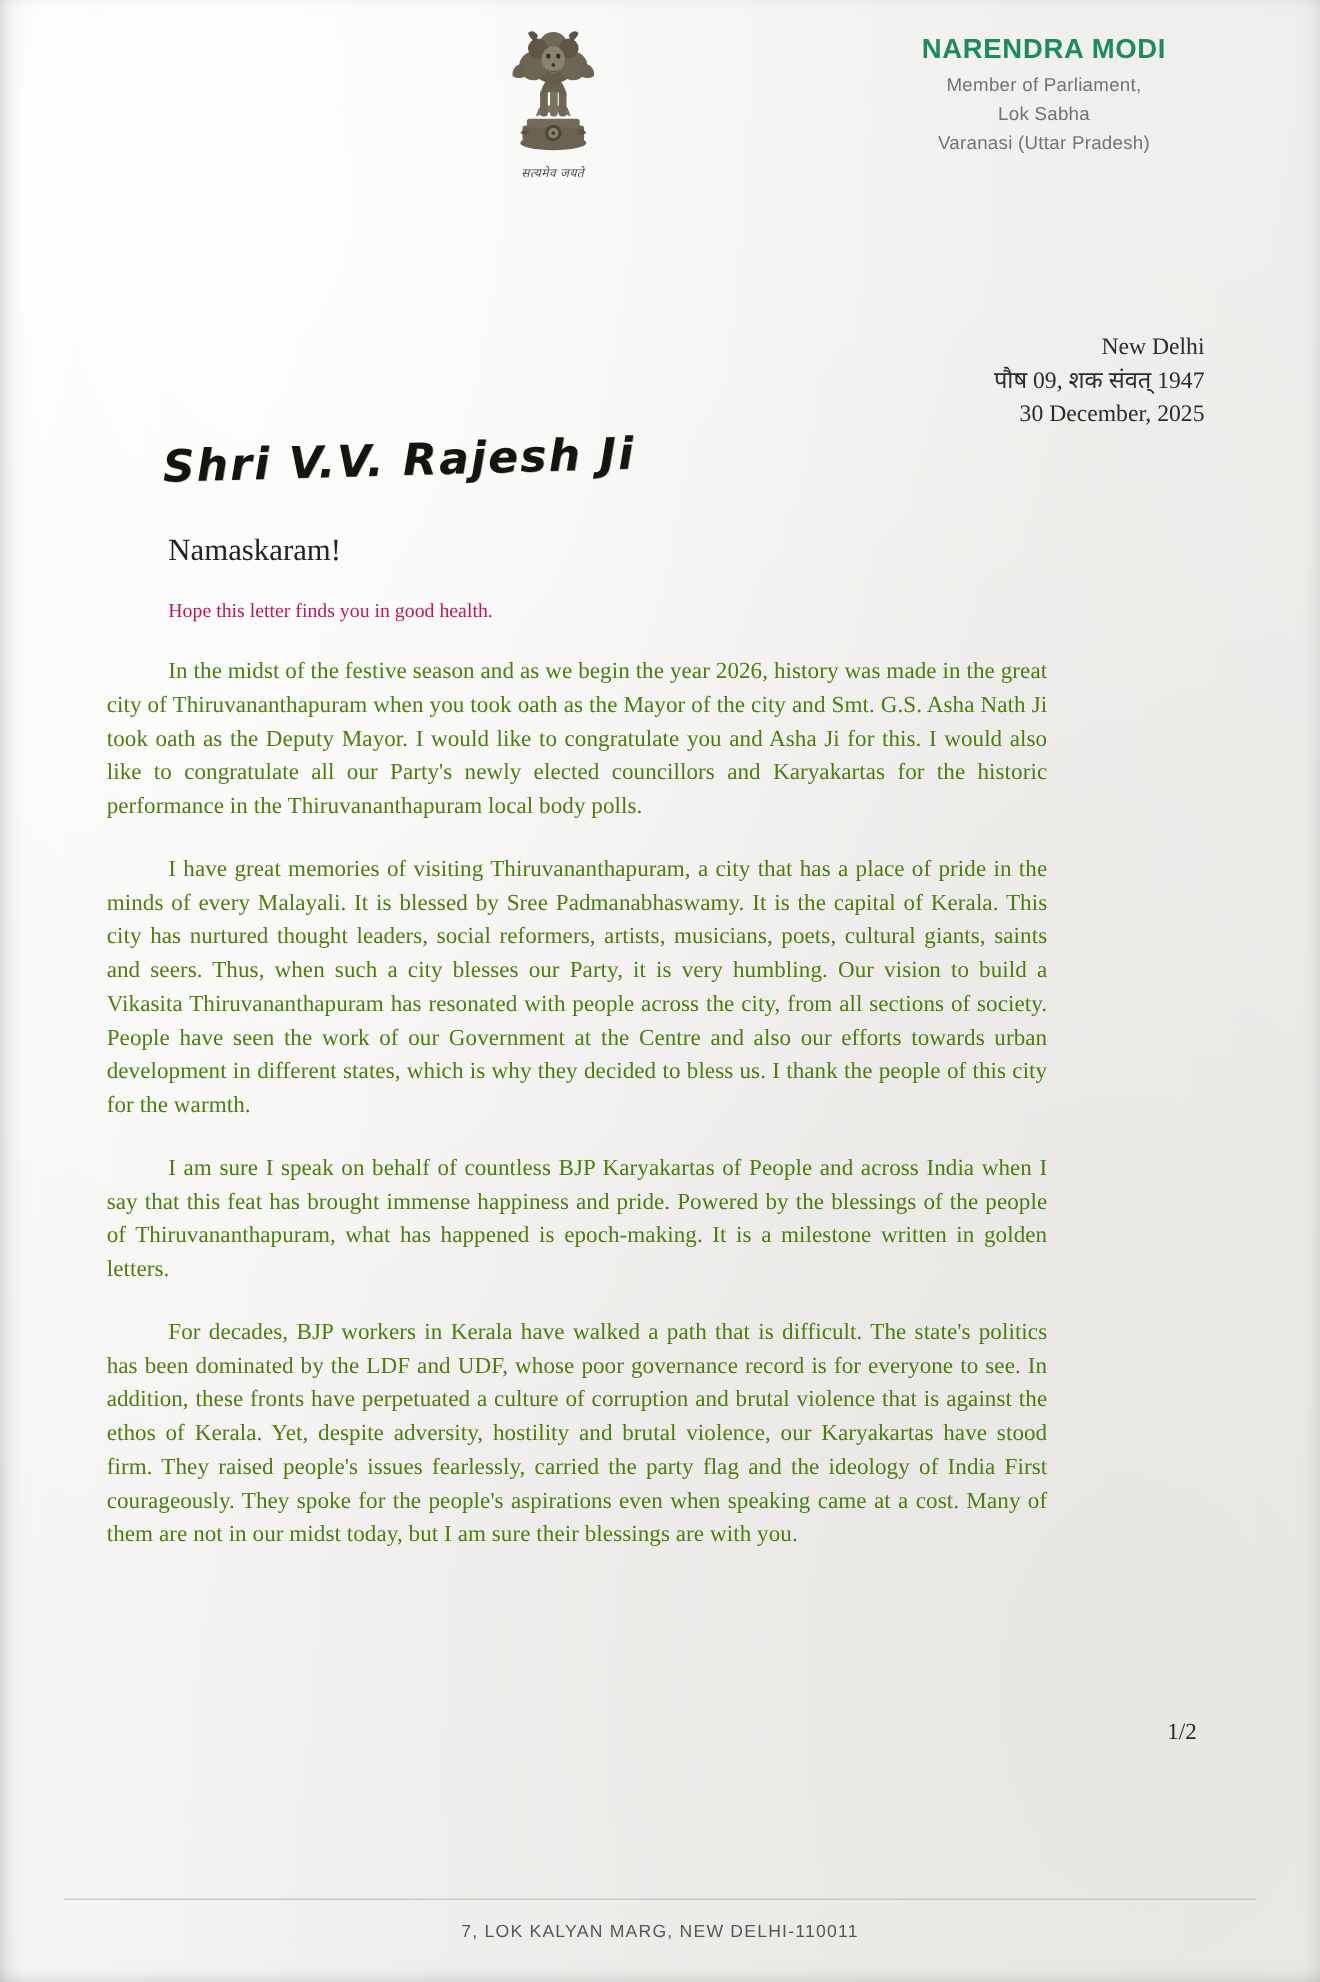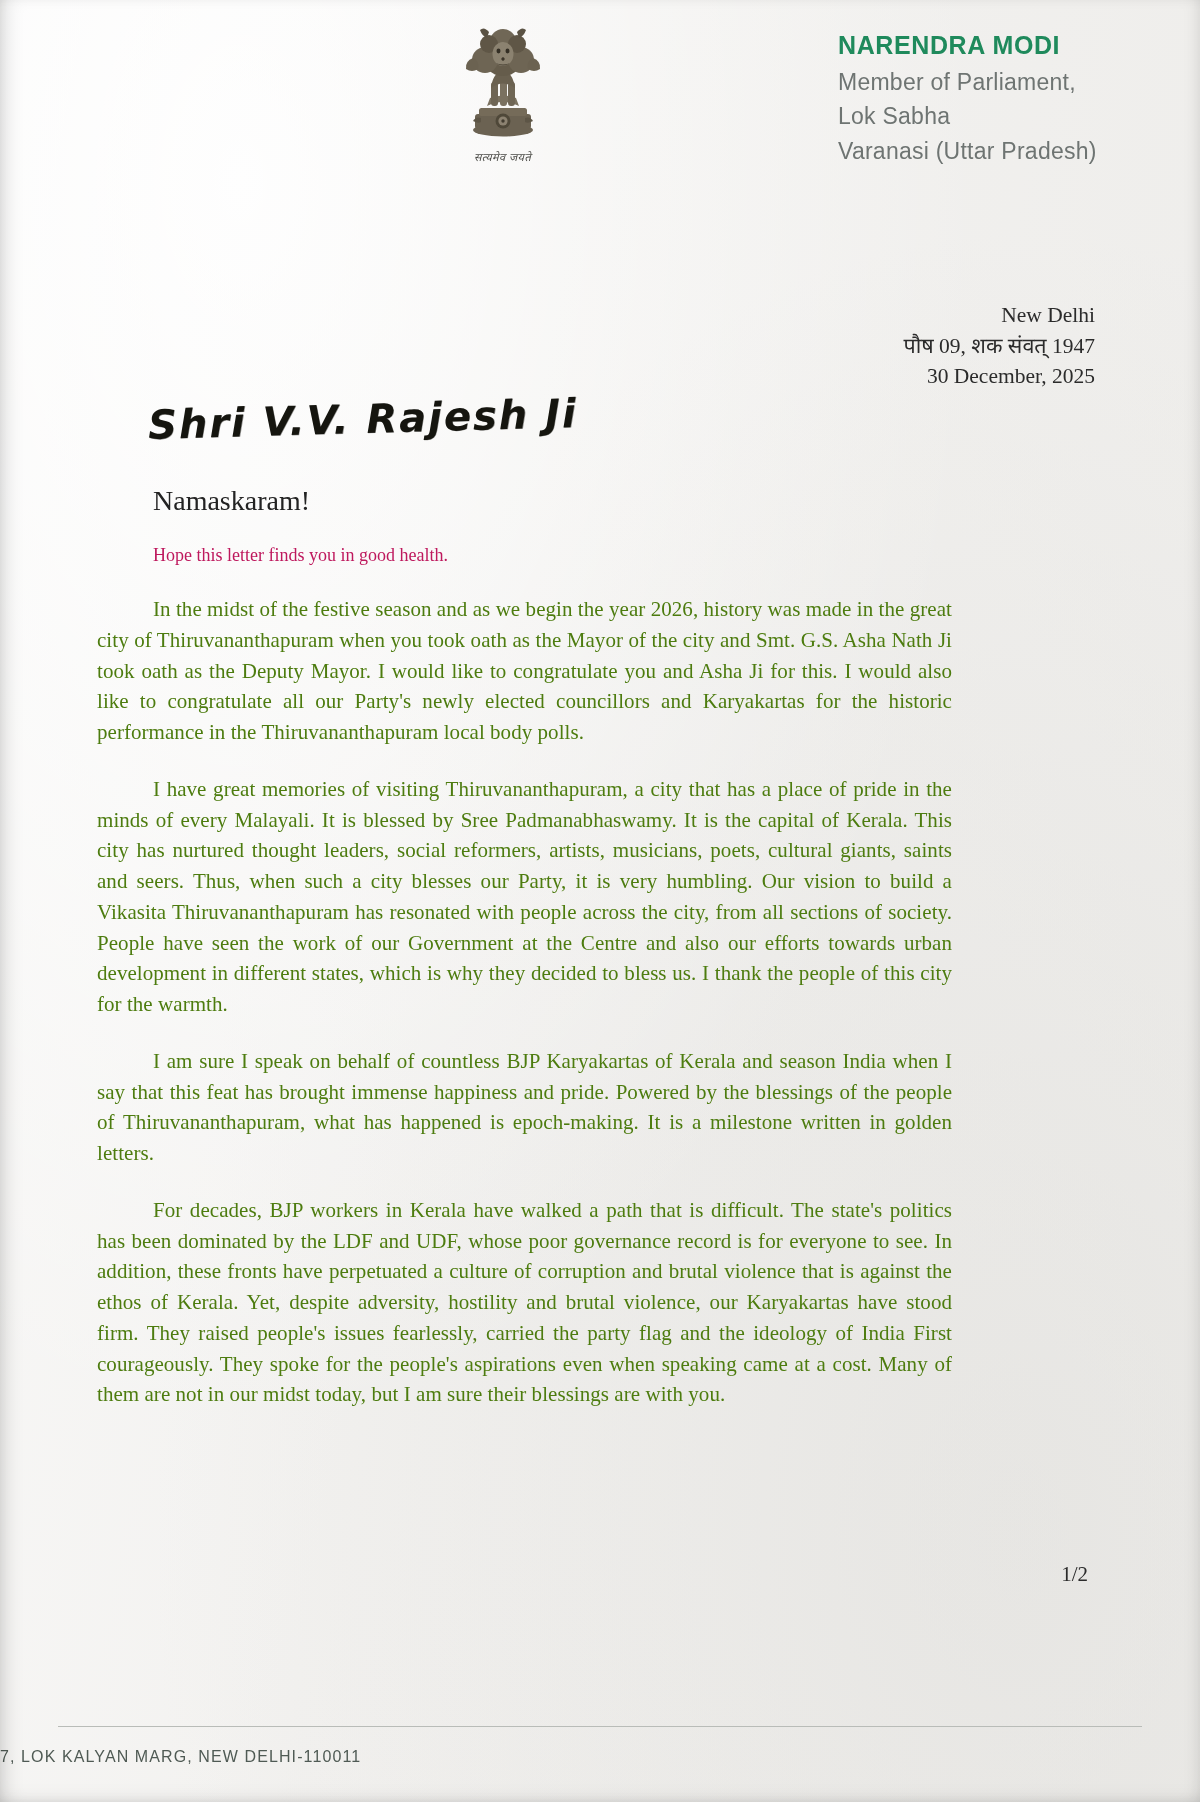--- a/index.html
+++ b/index.html
@@ -67,25 +67,26 @@
   .mp-name {
     font-family: "Liberation Sans", "DejaVu Sans", sans-serif;
     font-weight: bold;
     font-size: 25px;
     letter-spacing: 0.6px;
     color: #1f8a5c;
     white-space: nowrap;
   }
   .mp-sub {
     font-family: "Liberation Sans", "DejaVu Sans", sans-serif;
-    font-size: 23px;
+    font-size: 17px;
     color: #6e7472;
     letter-spacing: 0.25px;
     white-space: nowrap;
     margin-top: 2px;
+    text-align: center;
   }
 
   
   .dateblock {
     position: absolute;
     top: 300px;
     right: 105px;
     text-align: right;
     font-size: 21.5px;
     color: #2b2b2b;
@@ -148,21 +149,21 @@
     position: absolute;
     left: 58px; right: 58px;
     top: 1726px;
     height: 1px;
     background: #b9bcb8;
   }
   .footer-text {
     position: absolute;
     left: 0; right: 0;
     top: 1748px;
-    text-align: left;
+    text-align: center;
     font-family: "Liberation Sans", "DejaVu Sans", sans-serif;
     font-size: 16px;
     letter-spacing: 1.1px;
     color: #4f5a54;
   }
 </style>
 </head>
 <body>
 
 <div class="page">
@@ -230,21 +231,21 @@
     <div>30 December, 2025</div>
   </div>
 
   <div class="salutation">Shri V.V. Rajesh Ji</div>
 
   <div class="body-copy">
     <p class="greet">Namaskaram!</p>
     <p class="line-para">Hope this letter finds you in good health.</p>
     <p class="para">In the midst of the festive season and as we begin the year 2026, history was made in the great city of Thiruvananthapuram when you took oath as the Mayor of the city and Smt. G.S. Asha Nath Ji took oath as the Deputy Mayor. I would like to congratulate you and Asha Ji for this. I would also like to congratulate all our Party's newly elected councillors and Karyakartas for the historic performance in the Thiruvananthapuram local body polls.</p>
     <p class="para">I have great memories of visiting Thiruvananthapuram, a city that has a place of pride in the minds of every Malayali. It is blessed by Sree Padmanabhaswamy. It is the capital of Kerala. This city has nurtured thought leaders, social reformers, artists, musicians, poets, cultural giants, saints and seers. Thus, when such a city blesses our Party, it is very humbling. Our vision to build a Vikasita Thiruvananthapuram has resonated with people across the city, from all sections of society. People have seen the work of our Government at the Centre and also our efforts towards urban development in different states, which is why they decided to bless us. I thank the people of this city for the warmth.</p>
-    <p class="para">I am sure I speak on behalf of countless BJP Karyakartas of Kerala and season India when I say that this feat has brought immense happiness and pride. Powered by the blessings of the people of Thiruvananthapuram, what has happened is epoch-making. It is a milestone written in golden letters.</p>
+    <p class="para">I am sure I speak on behalf of countless BJP Karyakartas of People and across India when I say that this feat has brought immense happiness and pride. Powered by the blessings of the people of Thiruvananthapuram, what has happened is epoch-making. It is a milestone written in golden letters.</p>
     <p class="para">For decades, BJP workers in Kerala have walked a path that is difficult. The state's politics has been dominated by the LDF and UDF, whose poor governance record is for everyone to see. In addition, these fronts have perpetuated a culture of corruption and brutal violence that is against the ethos of Kerala. Yet, despite adversity, hostility and brutal violence, our Karyakartas have stood firm. They raised people's issues fearlessly, carried the party flag and the ideology of India First courageously. They spoke for the people's aspirations even when speaking came at a cost. Many of them are not in our midst today, but I am sure their blessings are with you.</p>
   </div>
 
   <div class="page-num">1/2</div>
 
   <div class="footer-rule"></div>
   <div class="footer-text">7, LOK KALYAN MARG, NEW DELHI-110011</div>
 
   <div class="edge-shadow"></div>
 </div>

